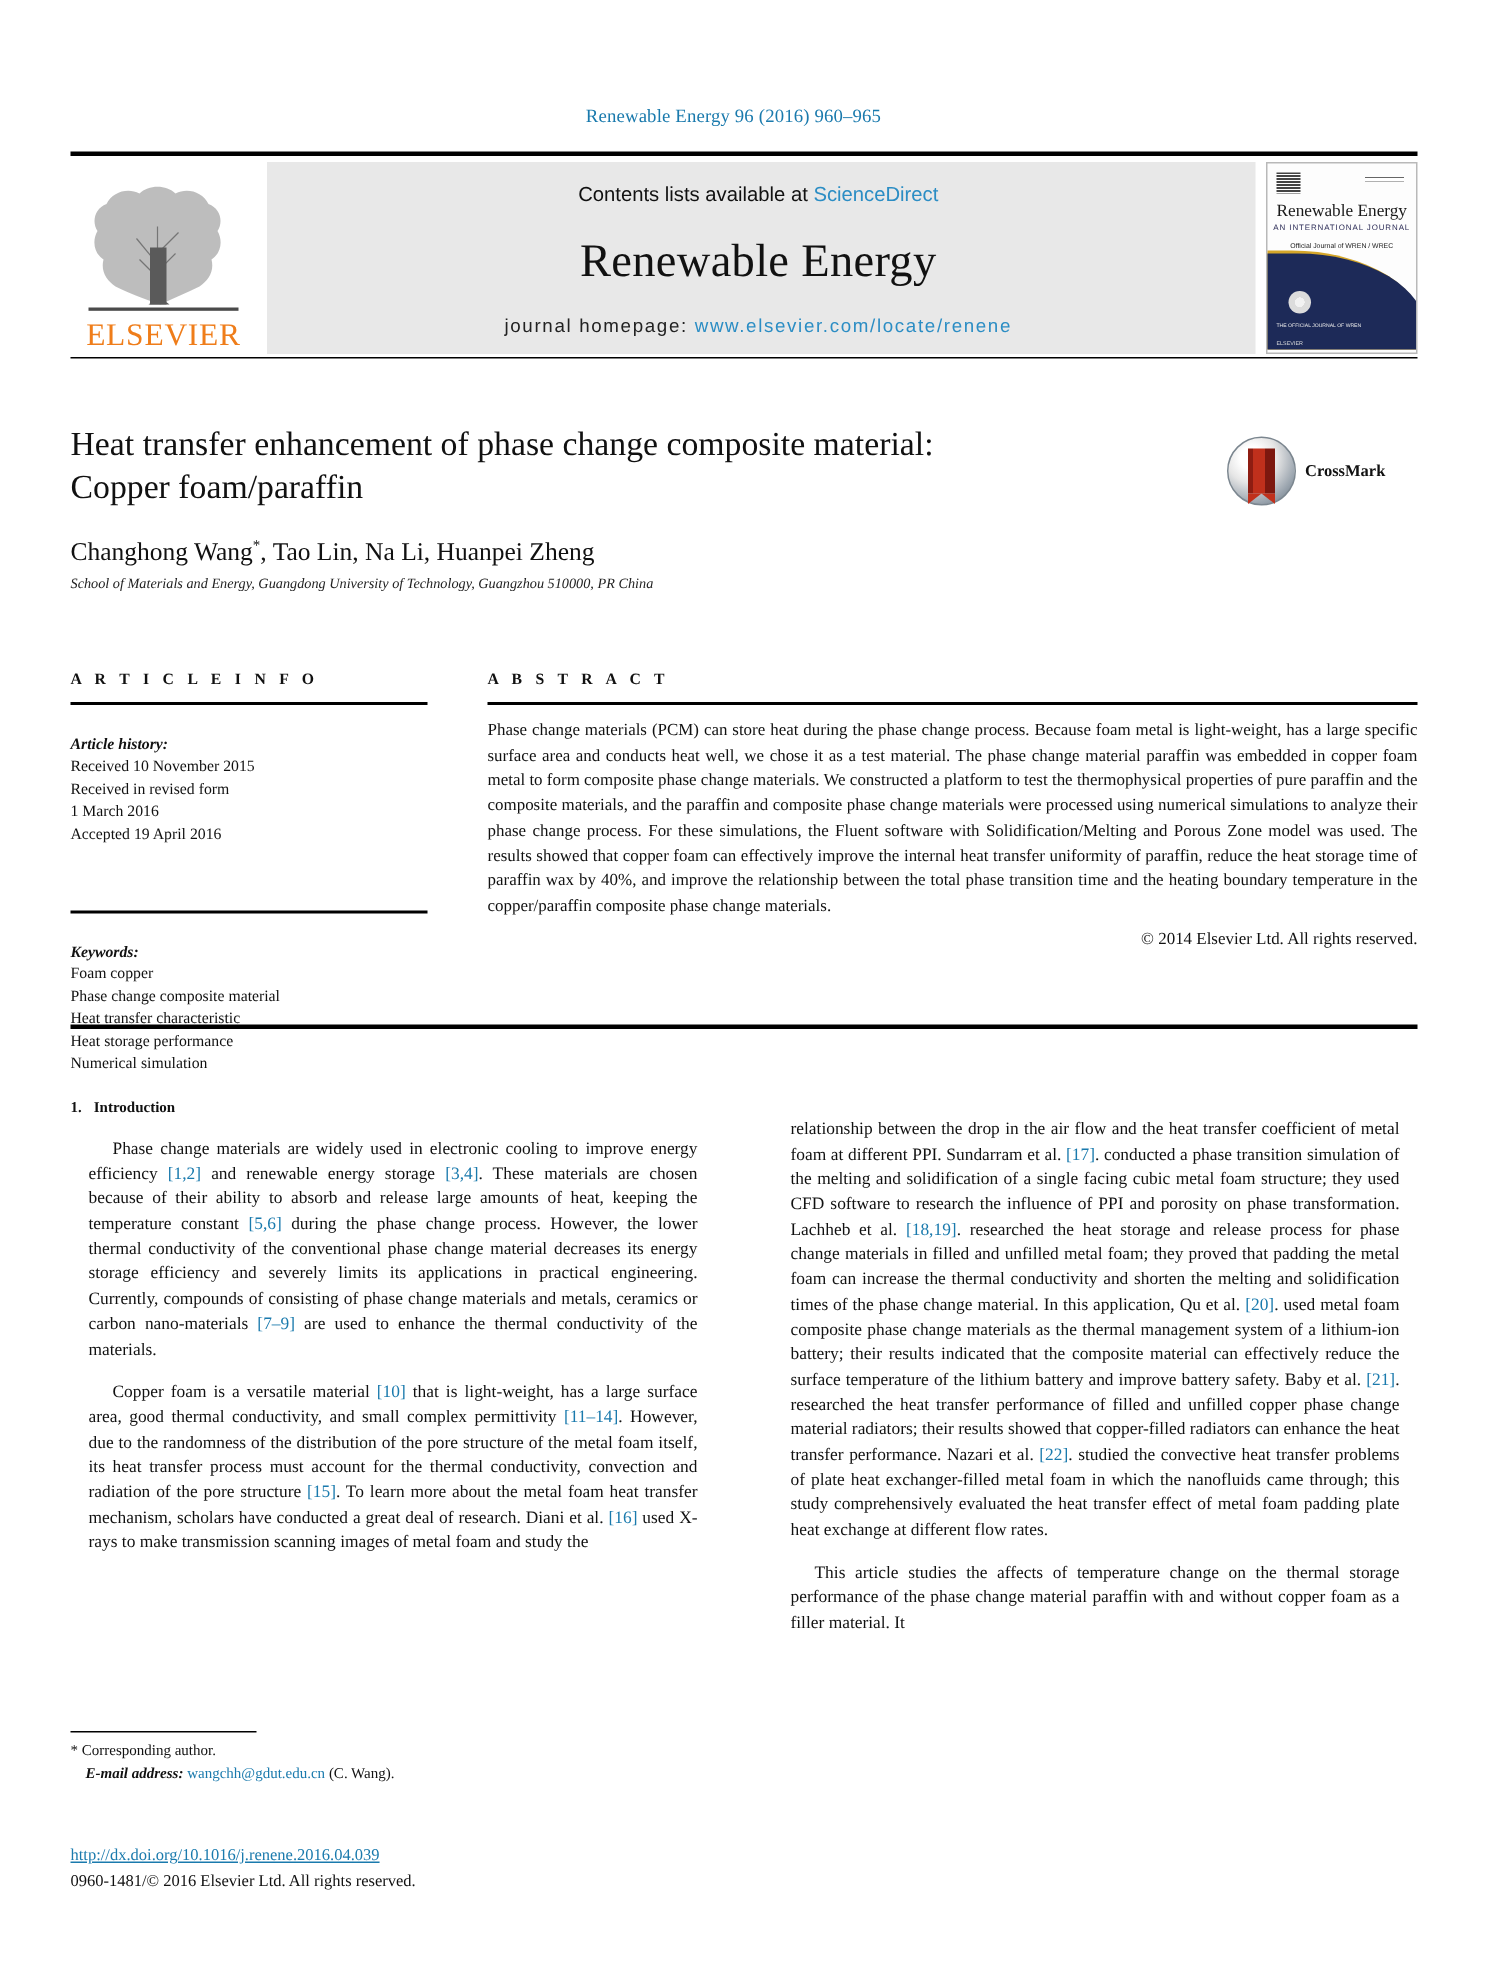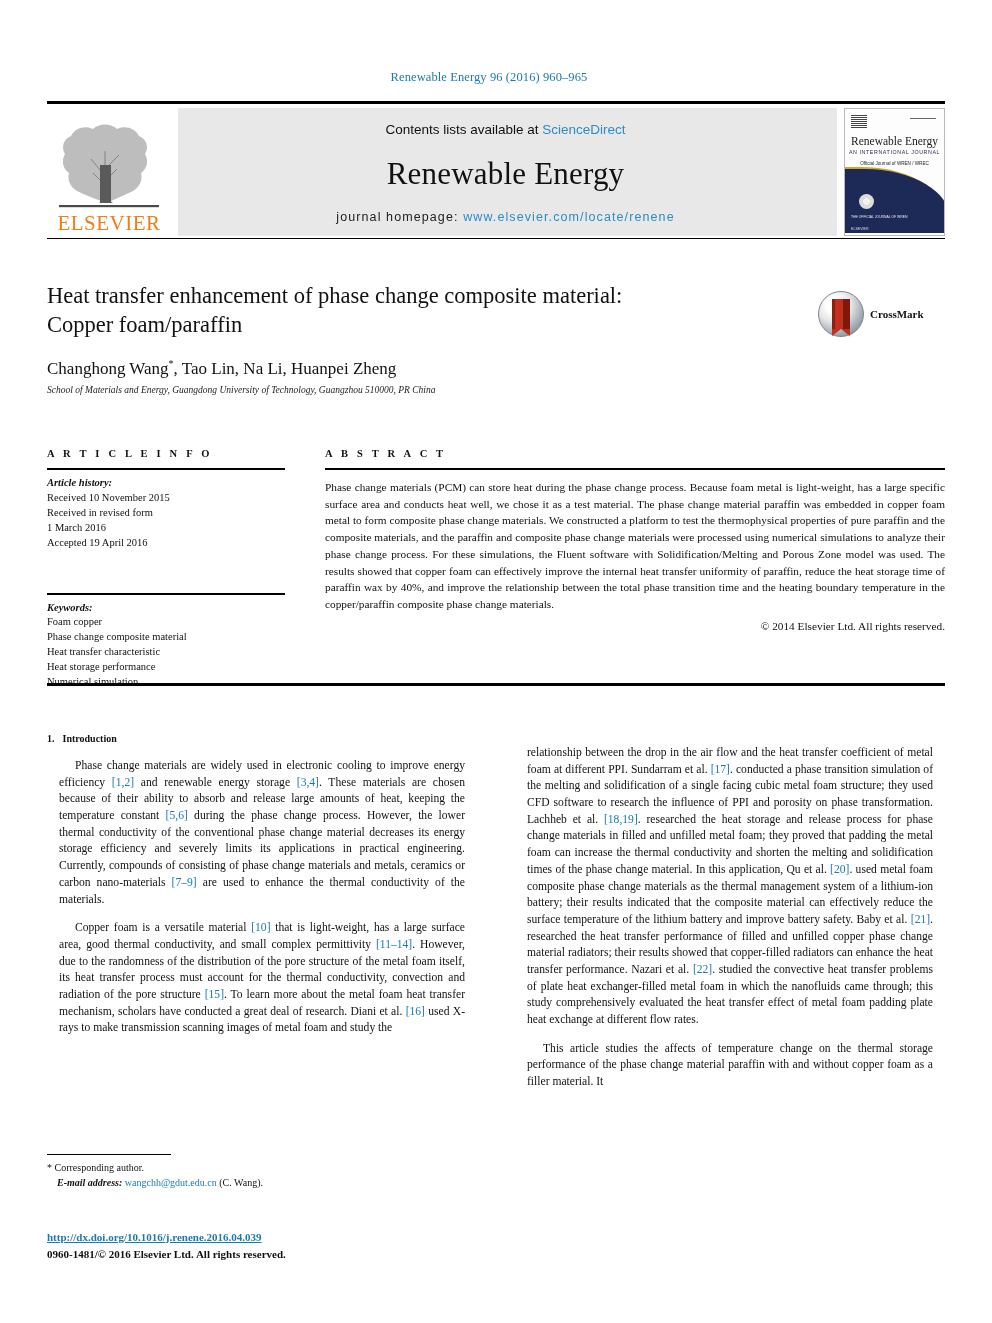--- a/index.html
+++ b/index.html
@@ -283,21 +283,21 @@
     font-weight: bold;
     letter-spacing: 3.2px;
     font-family: "Liberation Serif", serif;
     color: #111;
   }
   .rule-thick {
     border-top: 2px solid #000;
     margin-top: 9px;
   }
   .hist-body, .kw-body {
-    margin-top: 6px;
+    margin-top: 20px;
     font-size: 10.5px;
     line-height: 1.42;
     font-family: "Liberation Serif", serif;
     color: #111;
   }
   .hist-body .lbl, .kw-body .lbl {
     font-style: italic;
     font-weight: bold;
   }
   .kw-block { margin-top: 42px; }
@@ -381,21 +381,20 @@
   .footnote .mail { color: #1a7aad; }
 
   .doi-block {
     position: absolute;
     left: 47px; top: 1229px;
     width: 500px;
     font-size: 11px;
     line-height: 1.5;
     font-family: "Liberation Serif", serif;
     color: #111;
-    font-weight: bold;
   }
   .doi-link {
     color: #1a7aad;
     text-decoration: underline;
   }
 </style>
 </head>
 <body>
 
 <div class="page">

